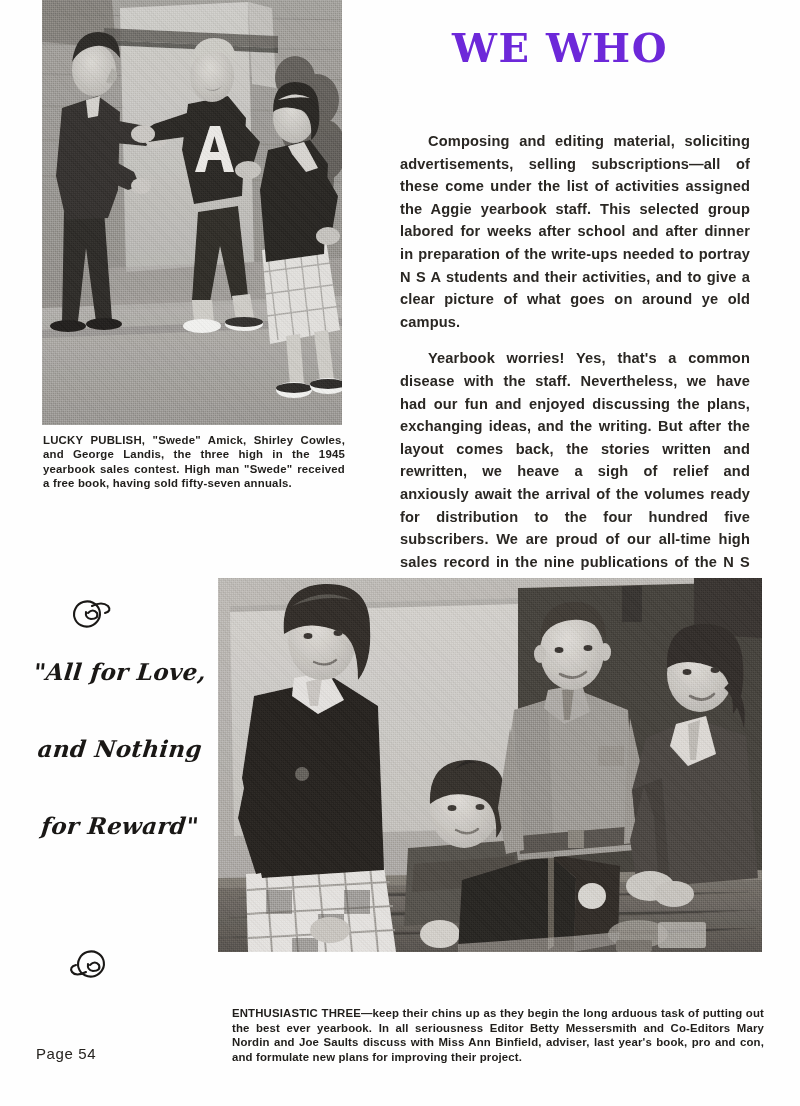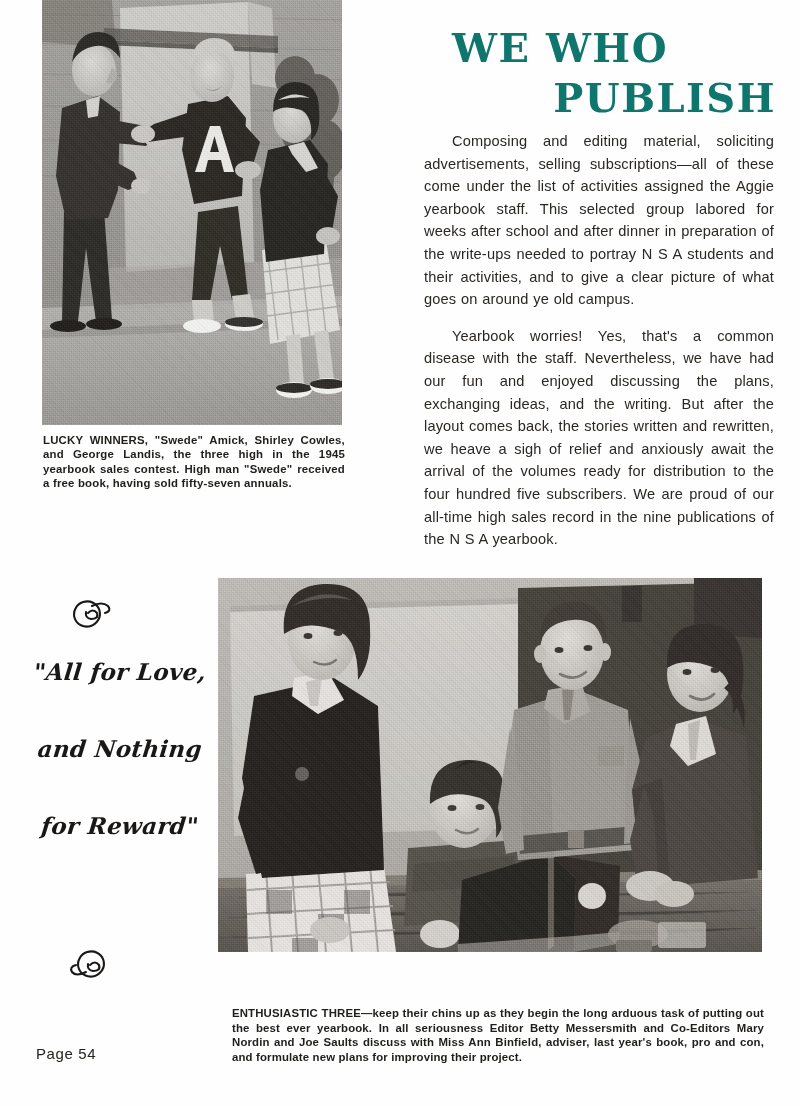--- a/index.html
+++ b/index.html
@@ -58,21 +58,21 @@
 
   
   #heading {
     position: absolute;
     left: 400px;
     top: 28px;
     width: 378px;
     text-align: right;
     font-family: "DejaVu Serif", "Liberation Serif", serif;
     font-weight: bold;
-    color: #0f766e;
+    color: #6d28d9;
   }
   .head-line-1 {
     display: block;
     font-size: 40px;
     letter-spacing: 1.5px;
     line-height: 1.0;
     padding-right: 110px;
     white-space: nowrap;
   }
   .head-line-2 {
@@ -81,23 +81,24 @@
     letter-spacing: 1.5px;
     line-height: 1.12;
     padding-right: 2px;
     margin-top: 8px;
     white-space: nowrap;
   }
 
   
   #body-col {
     position: absolute;
-    left: 424px;
+    left: 400px;
     top: 130px;
     width: 350px;
+    font-weight: bold;
   }
   #body-col p {
     margin: 0 0 14px 0;
     text-indent: 28px;
     text-align: justify;
     font-family: "Liberation Sans", sans-serif;
     font-size: 14.6px;
     line-height: 22.6px;
     letter-spacing: 0.15px;
     color: #2a2723;
@@ -322,25 +323,24 @@
         <path d="M231 112 q0 -30 22 -30 q24 0 24 28 q2 22 -8 30 q2 -24 -10 -30 q-18 -6 -28 2 Z" fill="#201e1b"></path>
         <path d="M236 100 q16 -10 32 -2 q-14 -2 -32 2 Z" fill="#d9d6d1"></path>
       </g>
 
       <rect x="0" y="0" width="300" height="425" fill="#6b6762" opacity="0.08"></rect>
     </svg>
     <div class="halftone"></div>
     <div class="grain"></div>
   </div>
 
-  <div id="caption-top"><span class="cap-lead">LUCKY WINNERS,</span><span class="cap-body"> "Swede" Amick, Shirley Cowles, and George Landis, the three high in the 1945 yearbook sales contest.  High man "Swede" received a free book, having sold fifty-seven annuals.</span></div>
+  <div id="caption-top"><span class="cap-lead">LUCKY PUBLISH,</span><span class="cap-body"> "Swede" Amick, Shirley Cowles, and George Landis, the three high in the 1945 yearbook sales contest.  High man "Swede" received a free book, having sold fifty-seven annuals.</span></div>
 
   <div id="heading">
     <span class="head-line-1">WE WHO</span>
-    <span class="head-line-2">PUBLISH</span>
   </div>
 
   <div id="body-col">
     <p>Composing and editing material, soliciting advertisements, selling subscriptions—all of these come under the list of activities assigned the Aggie yearbook staff.  This selected group labored for weeks after school and after dinner in preparation of the write-ups needed to portray N S A students and their activities, and to give a clear picture of what goes on around ye old campus.</p>
     <p>Yearbook worries!  Yes, that's a common disease with the staff.  Nevertheless, we have had our fun and enjoyed discussing the plans, exchanging ideas, and the writing.  But after the layout comes back, the stories written and rewritten, we heave a sigh of relief and anxiously await the arrival of the volumes ready for distribution to the four hundred five subscribers.  We are proud of our all-time high sales record in the nine publications of the N S A yearbook.</p>
   </div>
 
   <div class="ornament" id="ornament-top">
     <svg width="44" height="34" viewBox="0 0 44 34" fill="none" stroke="#1a1816" stroke-width="2.1" stroke-linecap="round">
       <ellipse cx="19" cy="18" rx="13" ry="12.5" transform="rotate(-18 19 18)"></ellipse>

